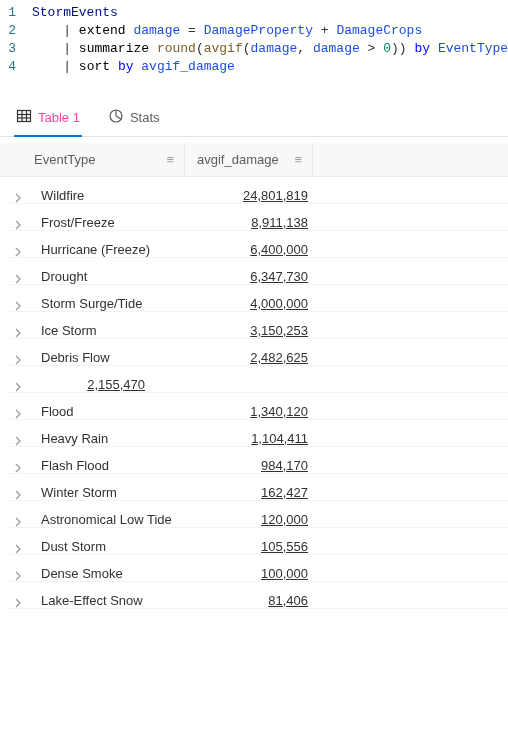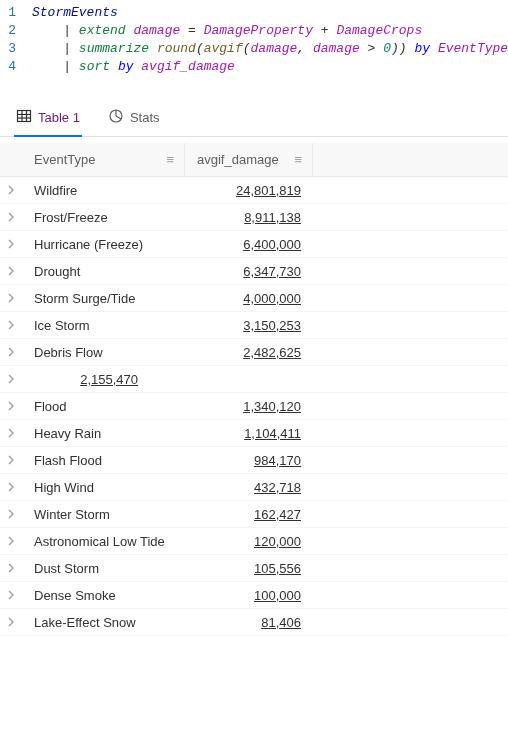--- a/index.html
+++ b/index.html
@@ -24,50 +24,49 @@
     width: 24px;
     text-align: right;
     color: #237893;
     padding-right: 8px;
     user-select: none;
     flex-shrink: 0;
   }
   .code {
     white-space: pre;
     padding-left: 8px;
-    font-style: italic;
-  }
-  .kw  { color: #15803d; }
+  }
+  .kw  { color: #000000; }
   .fn  { color: #795e26; }
   .id  { color: #001080; }
   .op  { color: #323130; }
   .num { color: #098658; }
   .pipe{ color: #323130; }
-  .col { color: #a21caf; }
+  .col { color: #1d4ed8; }
   .by  { color: #0000ff; }
   .tabs {
     display: flex;
     align-items: center;
     gap: 24px;
     padding: 8px 14px 0 14px;
     border-bottom: 1px solid #e1e1e1;
     margin-top: 12px;
   }
   .tab {
     display: flex;
     align-items: center;
     gap: 6px;
     padding: 4px 2px 8px 2px;
     color: #605e5c;
     cursor: pointer;
     border-bottom: 2px solid transparent;
     margin-bottom: -1px;
   }
   .tab.active {
-    color: #701a75;
+    color: #ec4899;
     border-bottom: 2px solid #0078d4;
   }
   .tab svg { width: 16px; height: 16px; }
   .table-wrap { padding: 6px 0 0 0; }
   .header-row {
     display: flex;
     align-items: center;
     background: #f8f8f8;
     border-bottom: 1px solid #eaeaea;
     height: 34px;
@@ -82,23 +81,24 @@
     border-right: 1px solid #eaeaea;
     height: 100%;
     cursor: pointer;
   }
   .hcell.exp { width: 22px; padding: 0; border-right: none; }
   .hcell.c1 { width: 163px; }
   .hcell.c2 { width: 128px; }
   .hmenu { color: #a19f9d; font-size: 13px; }
   .row {
     display: flex;
-    align-items: center;
+    align-items: flex-end;
     height: 27px;
     border-bottom: 1px solid #f3f3f3;
+    margin-left: 7px;
   }
   .cell {
     padding: 0 12px;
     overflow: hidden;
     white-space: nowrap;
   }
   .cell.exp {
     width: 22px;
     display: flex;
     align-items: center;
@@ -268,29 +268,20 @@
         </div>
         <div class="cell c1">Flash Flood</div>
         <div class="cell c2">984,170</div>
       </div>
       <div class="row">
         <div class="cell exp">
           <svg class="chev" viewBox="0 0 10 10">
             <path d="M3 1 L7 5 L3 9" fill="none" stroke="#a19f9d" stroke-width="1.4"></path>
           </svg>
         </div>
-        <div class="cell c1">High Wind</div>
-        <div class="cell c2">432,718</div>
-      </div>
-      <div class="row">
-        <div class="cell exp">
-          <svg class="chev" viewBox="0 0 10 10">
-            <path d="M3 1 L7 5 L3 9" fill="none" stroke="#a19f9d" stroke-width="1.4"></path>
-          </svg>
-        </div>
         <div class="cell c1">Winter Storm</div>
         <div class="cell c2">162,427</div>
       </div>
       <div class="row">
         <div class="cell exp">
           <svg class="chev" viewBox="0 0 10 10">
             <path d="M3 1 L7 5 L3 9" fill="none" stroke="#a19f9d" stroke-width="1.4"></path>
           </svg>
         </div>
         <div class="cell c1">Astronomical Low Tide</div>

